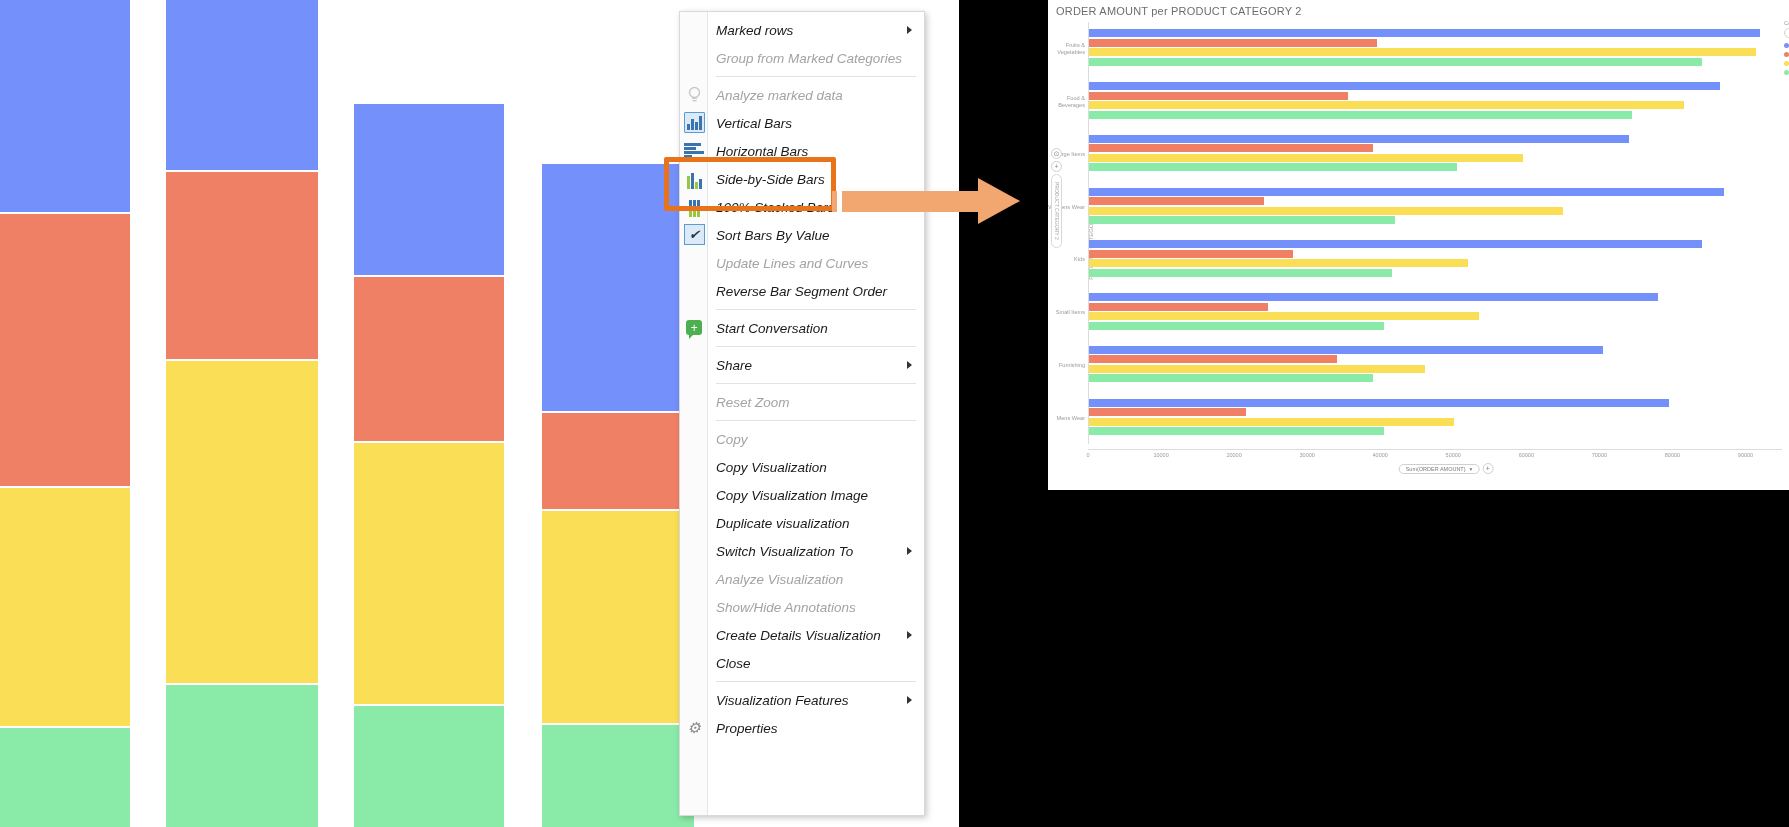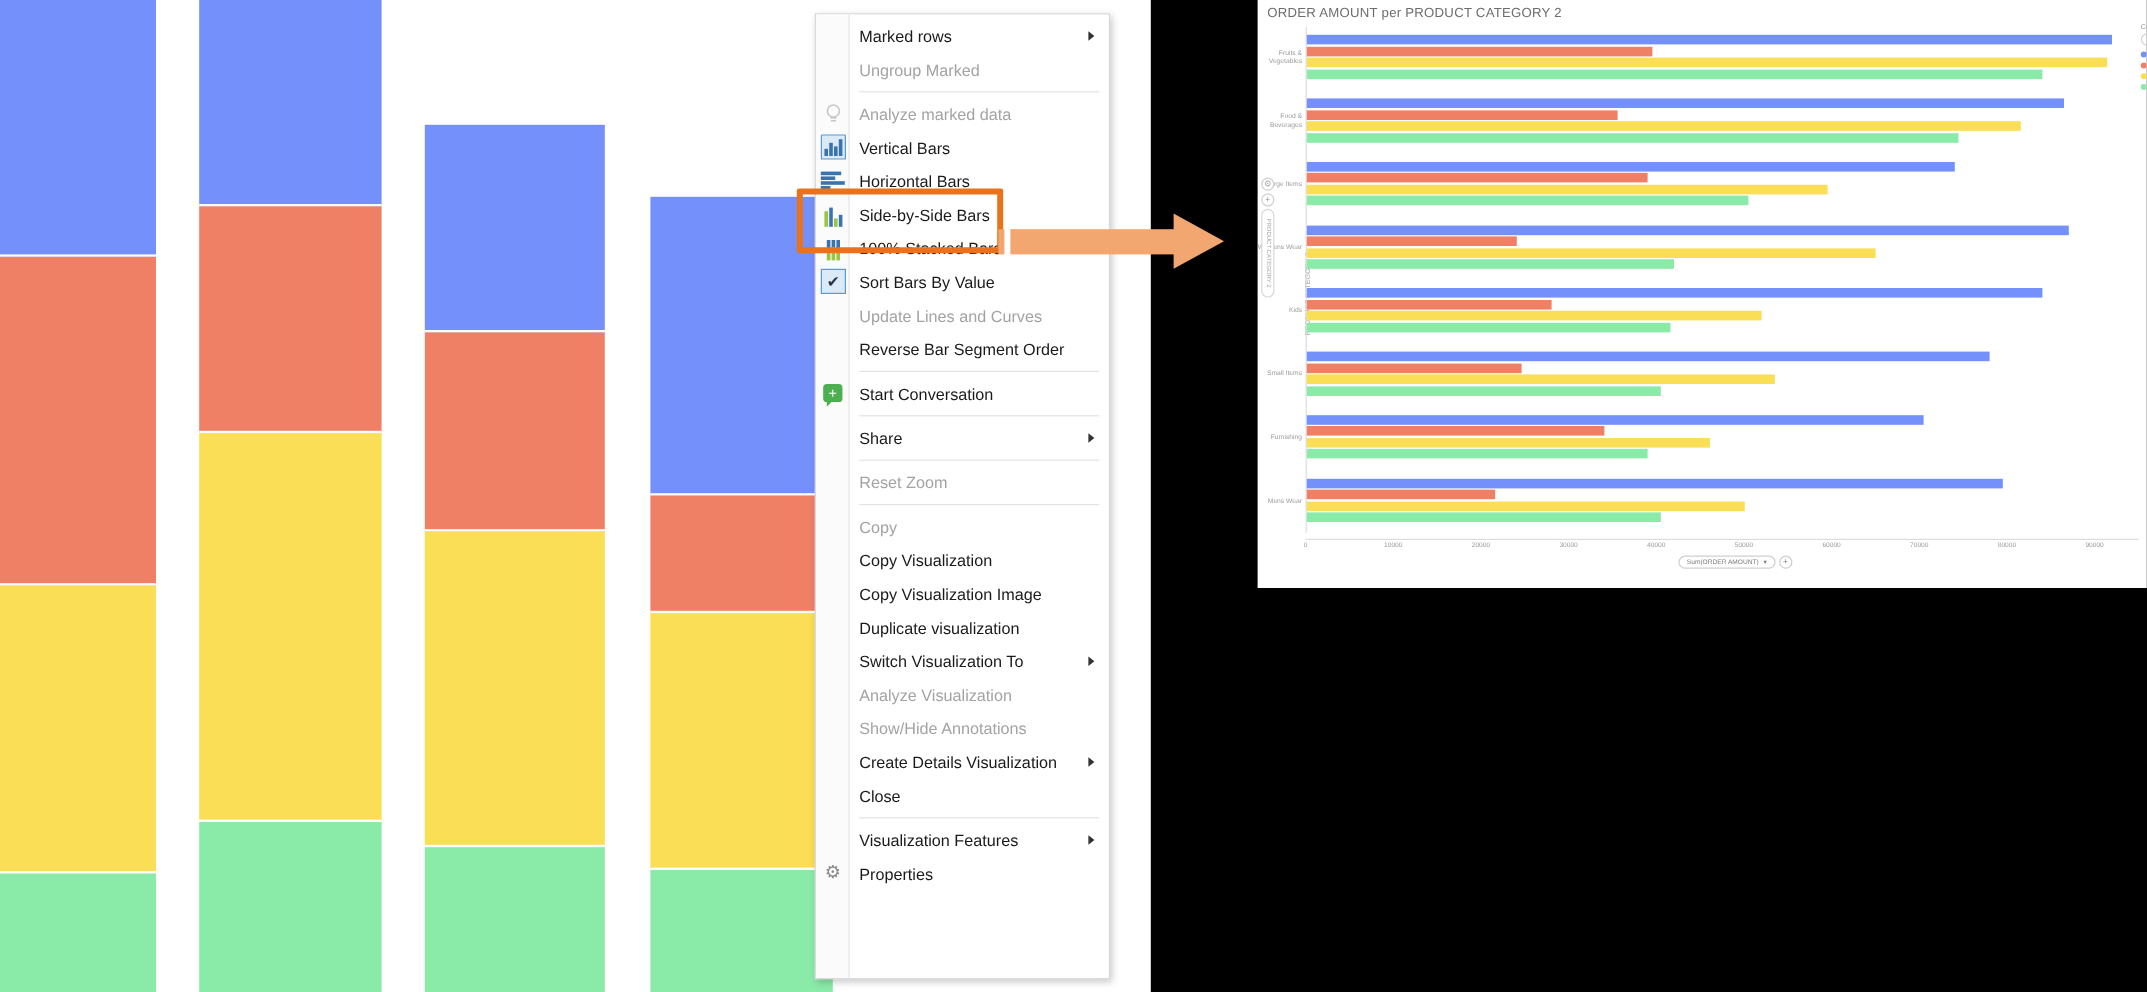--- a/index.html
+++ b/index.html
@@ -48,20 +48,21 @@
     border-right: 1px solid #e6e6e6;
   }
   .mi {
     position: relative;
     height: 28px;
     display: flex; align-items: center;
     padding-left: 36px; padding-right: 10px;
     white-space: nowrap;
     cursor: default;
     z-index: 2;
+    font-style: italic;
   }
   .mi.disabled { color: #a3a3a3; }
   .mi .arrow {
     position: absolute; right: 12px; top: 50%;
     transform: translateY(-50%);
     width: 0; height: 0;
     border-left: 5px solid #333;
     border-top: 4px solid transparent;
     border-bottom: 4px solid transparent;
   }
@@ -300,21 +301,21 @@
 </div>
 
 <div class="ctx-menu">
   <div class="ctx-gutter"></div>
   <div id="menu-items">
         <div class="mi">
           <span>Marked rows</span>
           <span class="arrow"></span>
         </div>
         <div class="mi disabled">
-          <span>Ungroup Marked</span>
+          <span>Group from Marked Categories</span>
         </div>
         <div class="sep"></div>
         <div class="mi disabled">
           <div class="bulb"><svg width="15" height="17" viewBox="0 0 15 17">
               <circle cx="7.5" cy="6.5" r="5" fill="none" stroke="#c8c8c8" stroke-width="1.4"></circle>
               <rect x="5" y="11.5" width="5" height="1.4" fill="#c8c8c8"></rect>
               <rect x="5.4" y="14" width="4.2" height="1.3" fill="#c8c8c8"></rect>
             </svg></div>
           <span>Analyze marked data</span>
         </div>

